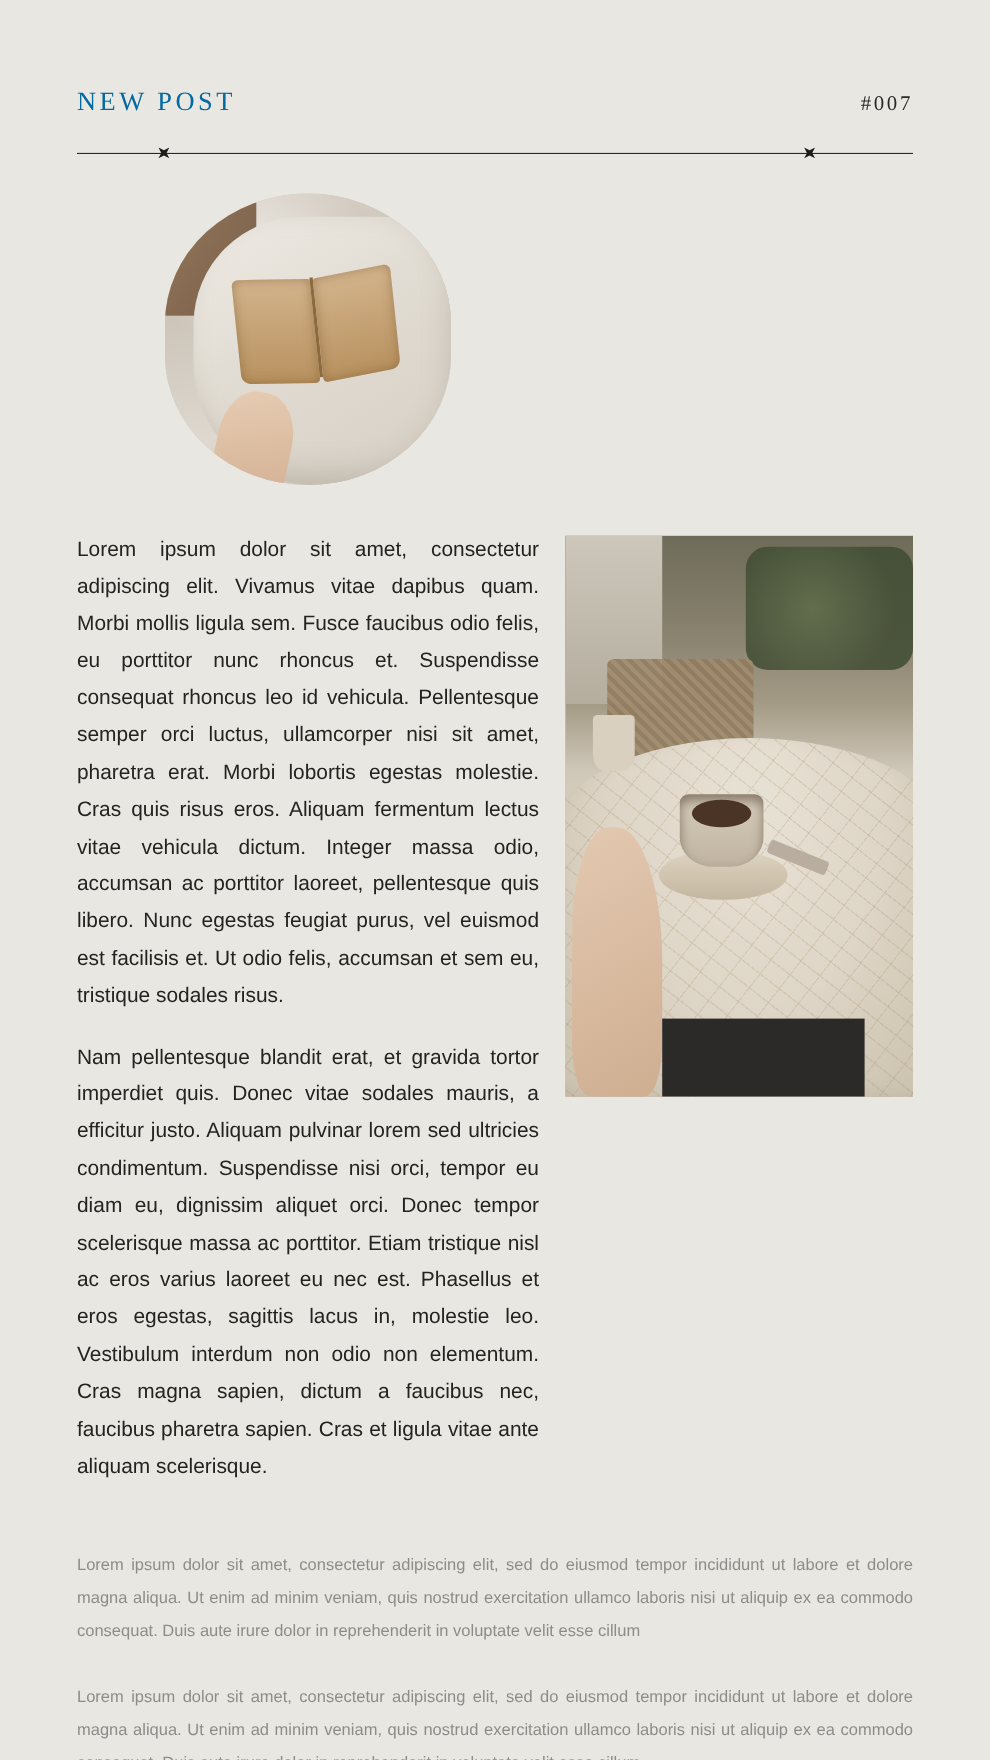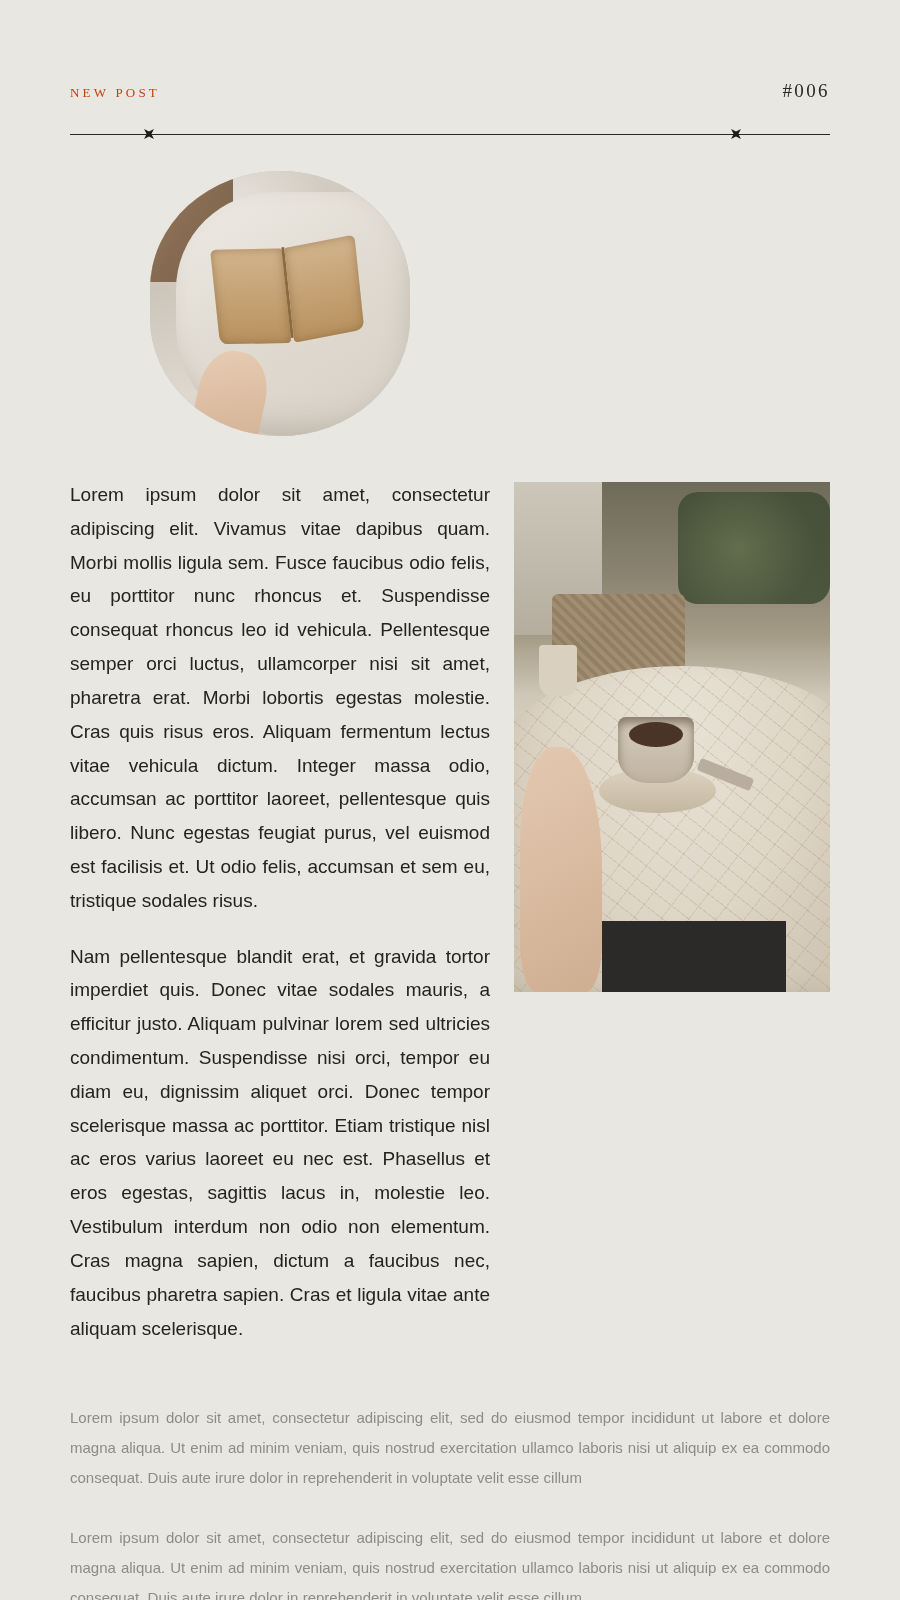--- a/index.html
+++ b/index.html
@@ -22,23 +22,23 @@
 
   
   .header {
     display: flex;
     align-items: baseline;
     justify-content: space-between;
     padding-top: 80px;
   }
   .header-left {
     font-family: "Liberation Serif", serif;
-    font-size: 13px;
+    font-size: 24px;
     letter-spacing: 3.2px;
-    color: #c2410c;
+    color: #0369a1;
   }
   .header-right {
     font-family: "Liberation Serif", serif;
     font-size: 19px;
     letter-spacing: 2.4px;
     color: #2a2925;
   }
 
   
   .divider {
@@ -305,21 +305,21 @@
     color: #2a2925;
   }
 </style>
 </head>
 <body>
 
 <div class="page">
 
   <div class="header">
     <div class="header-left">NEW POST</div>
-    <div class="header-right">#006</div>
+    <div class="header-right">#007</div>
   </div>
 
   <div class="divider">
     <div class="line"></div>
     <div class="diamond d1"></div>
     <div class="diamond d2"></div>
   </div>
 
   <div class="hero">
     <div class="hero-photo-wrap">

